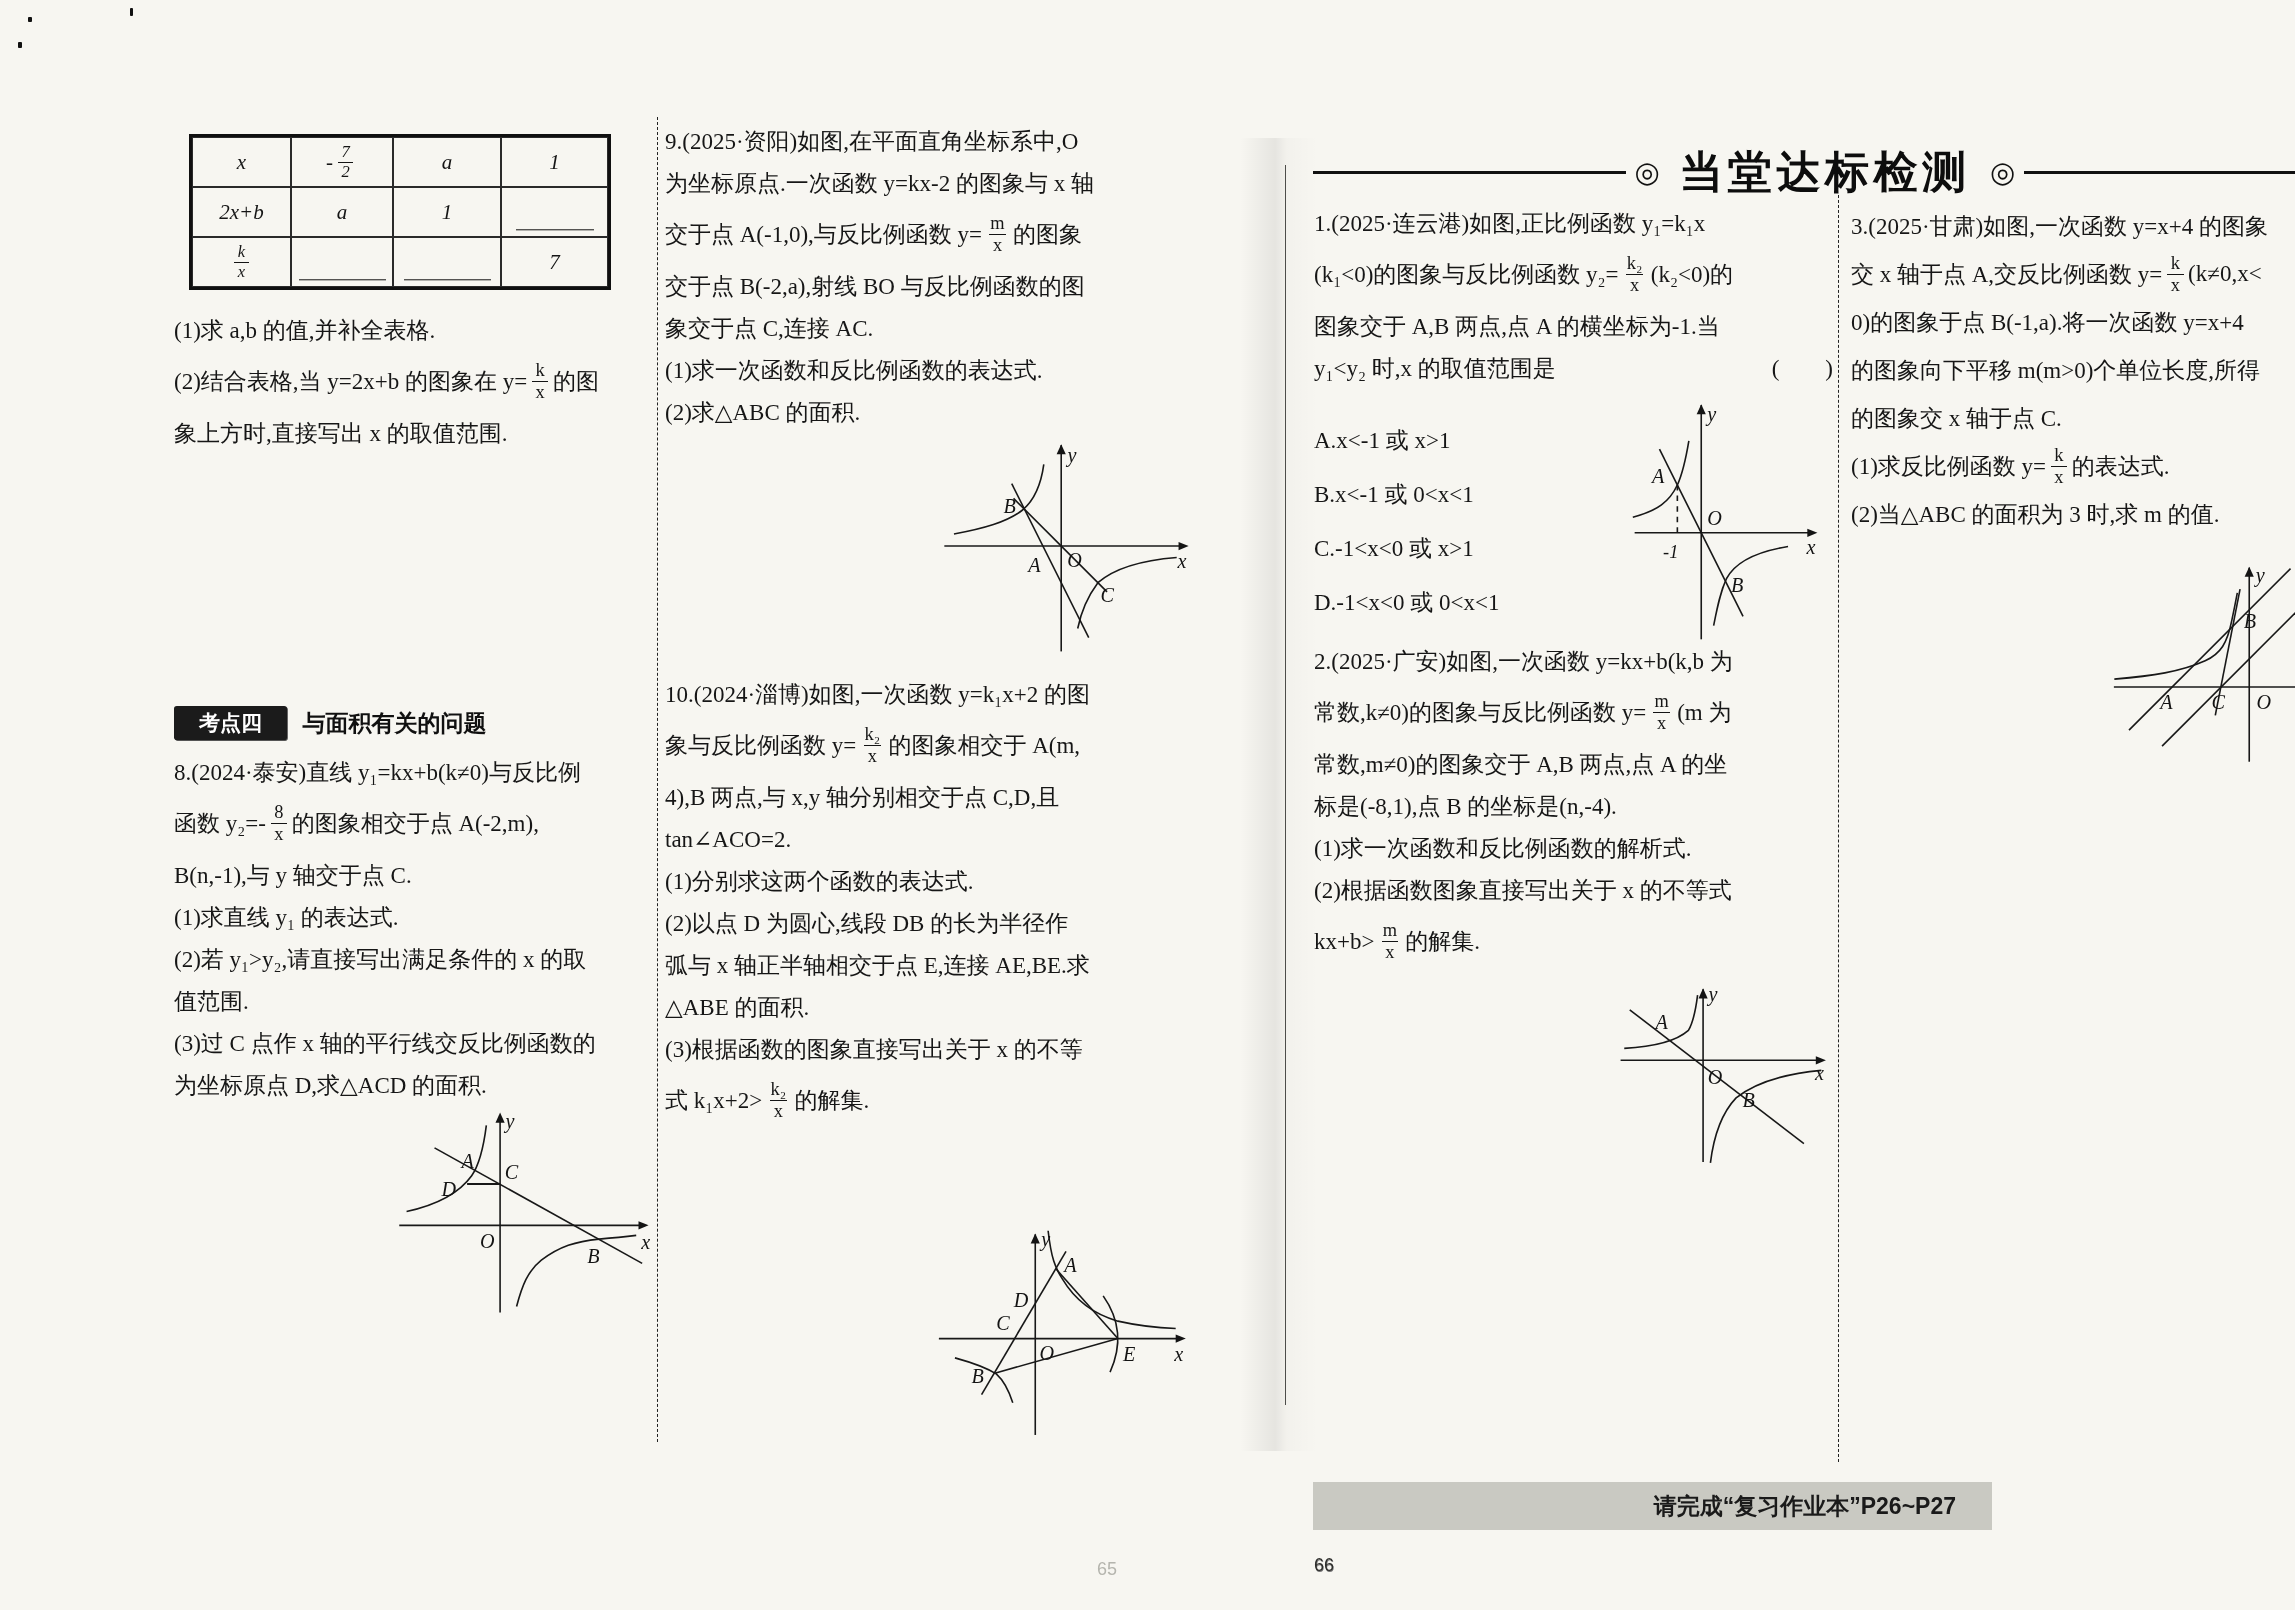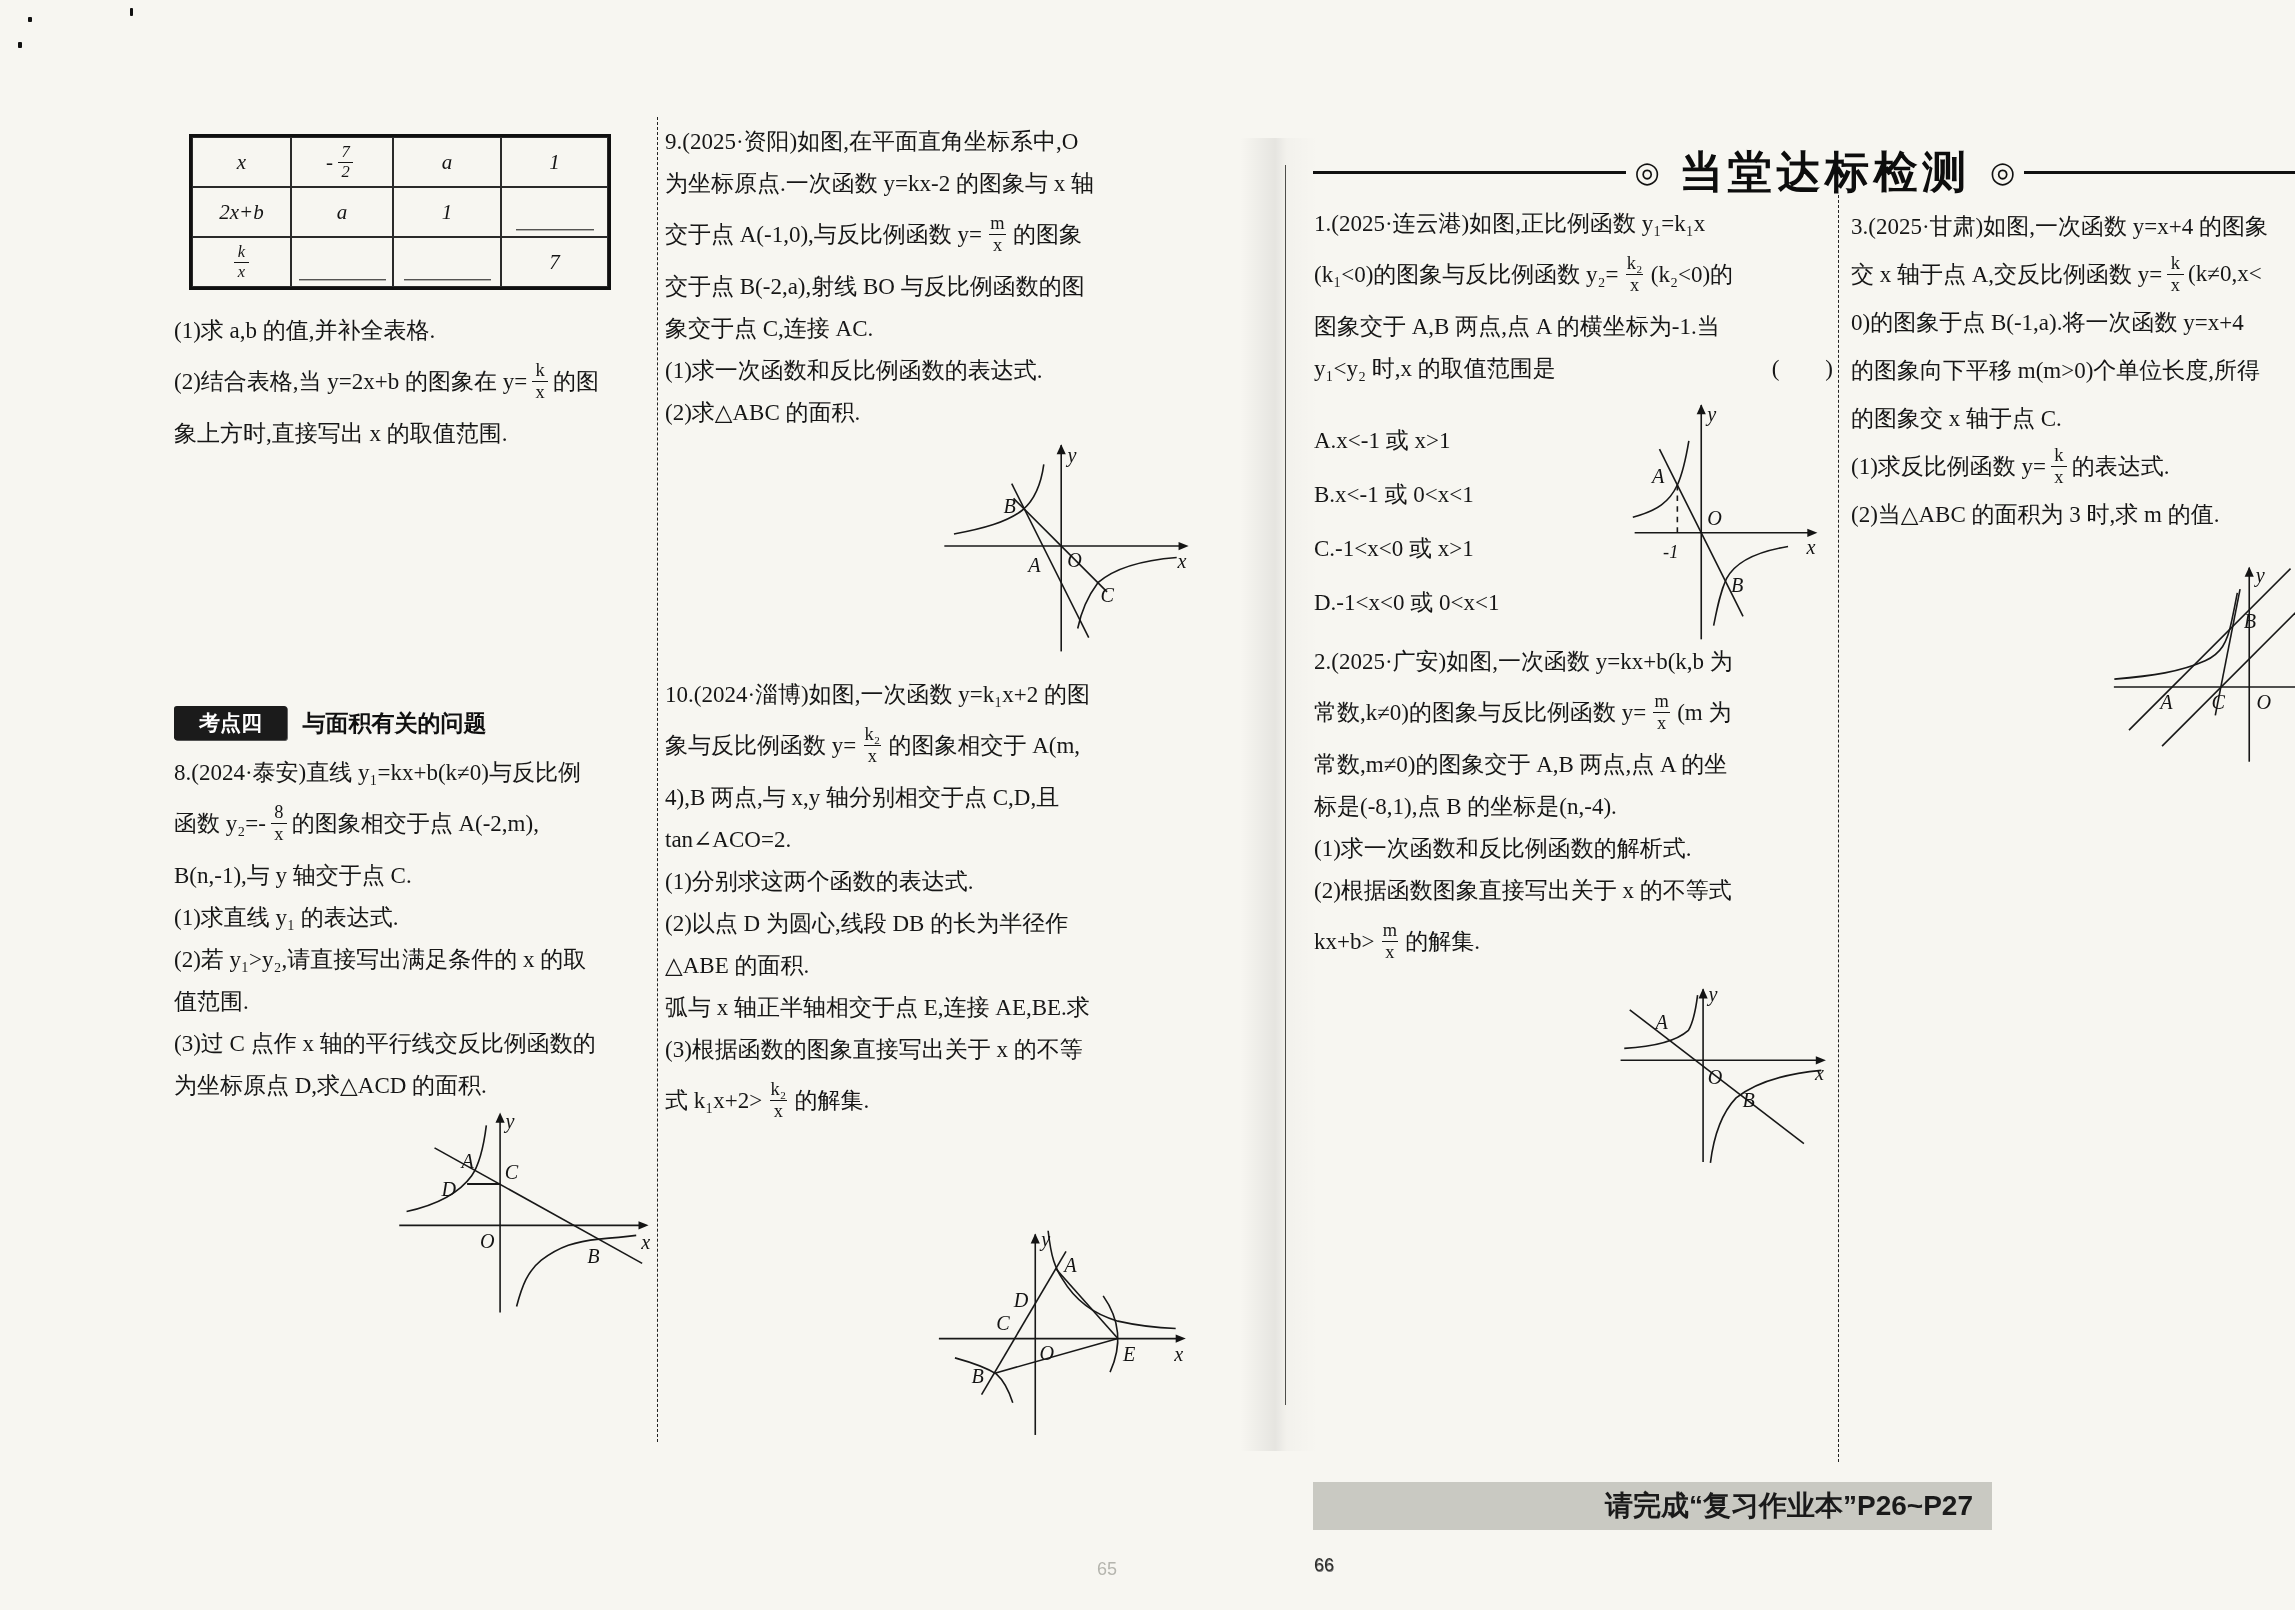--- a/index.html
+++ b/index.html
@@ -30,22 +30,22 @@
   
   .qheader{position:absolute;display:flex;align-items:center;}
   .qheader .rule{height:3.2px;background:#111;flex:1;}
   .qheader .ring{font-size:29px;line-height:1;margin:0 8.3px;color:#111;}
   .qheader .htext{font-family:"Liberation Sans","DejaVu Sans",sans-serif;font-weight:900;font-size:44px;
                   letter-spacing:4.6px;color:#0d0d0d;margin:0 11px;}
   .paren{margin-left:auto;}
   svg text{font-family:"Liberation Serif","DejaVu Serif",serif;font-style:italic;font-size:44px;fill:#141414;}
   svg .tick{font-size:40px;}
   .footerband{position:absolute;background:#c9c9c2;display:flex;align-items:center;justify-content:flex-end;
-              padding-right:19px;box-sizing:border-box;
-              font-family:"Liberation Sans","DejaVu Sans",sans-serif;font-weight:bold;font-size:28px;color:#1a1a1a;}
+              padding-right:36px;box-sizing:border-box;
+              font-family:"Liberation Sans","DejaVu Sans",sans-serif;font-weight:bold;font-size:23px;color:#1a1a1a;}
   .pagenum{position:absolute;font-family:"Liberation Sans","DejaVu Sans",sans-serif;font-weight:normal;font-size:18px;}
   .gutterline{position:absolute;width:1.4px;background:#4d4d4a;}
   .crease{position:absolute;background:linear-gradient(90deg,rgba(0,0,0,0) 0%,rgba(0,0,0,0.07) 45%,rgba(0,0,0,0.02) 60%,rgba(0,0,0,0) 100%);}
   .speck{position:absolute;background:#111;border-radius:0.9px;}
 </style>
 </head>
 <body>
 
 <div id="canvas">
 
@@ -206,22 +206,22 @@
       <span class="frac">
           <span class="fnum">k₂</span>
           <span class="fden">x</span>
         </span>
       <span> 的图象相交于 A(m,</span>
     </div>
     <div class="line">4),B 两点,与 x,y 轴分别相交于点 C,D,且</div>
     <div class="line">tan∠ACO=2.</div>
     <div class="line">(1)分别求这两个函数的表达式.</div>
     <div class="line">(2)以点 D 为圆心,线段 DB 的长为半径作</div>
+    <div class="line">弧与 x 轴正半轴相交于点 E,连接 AE,BE.求</div>
     <div class="line">△ABE 的面积.</div>
-    <div class="line">弧与 x 轴正半轴相交于点 E,连接 AE,BE.求</div>
     <div class="line">(3)根据函数的图象直接写出关于 x 的不等</div>
     <div class="line tall">
       <span>式 k₁x+2&gt;</span>
       <span class="frac">
           <span class="fnum">k₂</span>
           <span class="fden">x</span>
         </span>
       <span> 的解集.</span>
     </div>
   </div>

